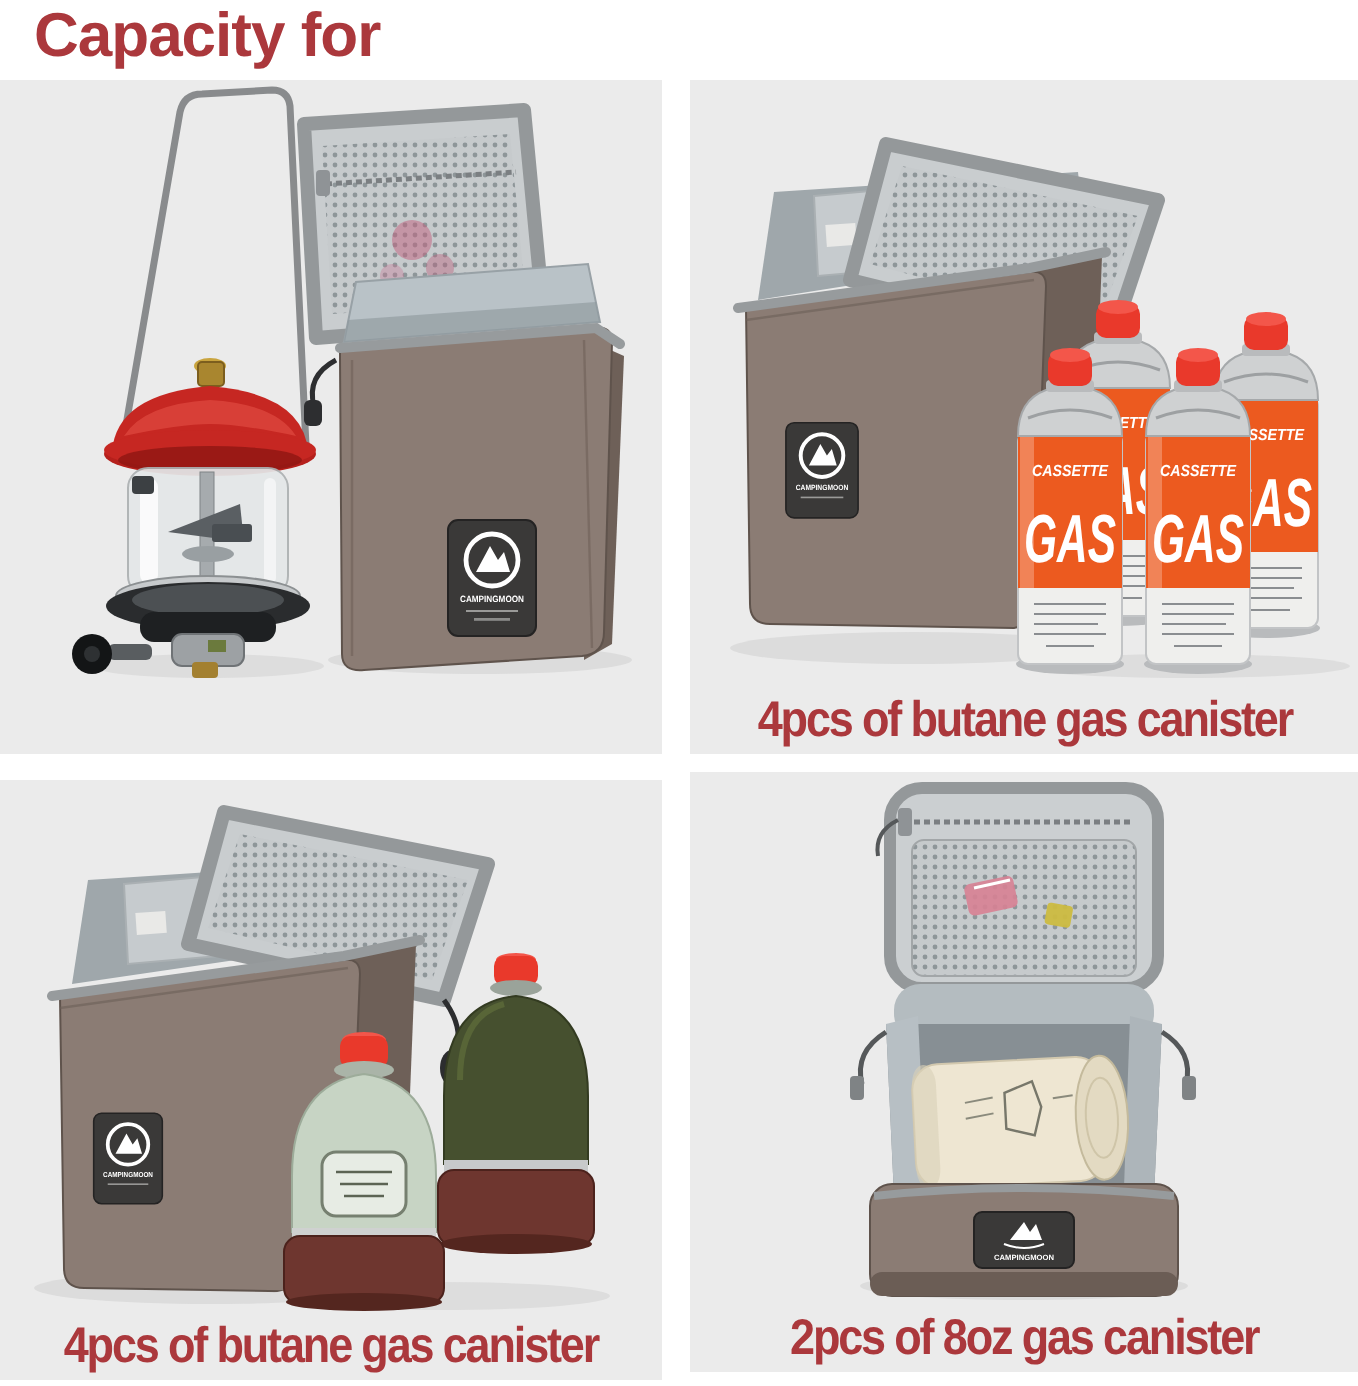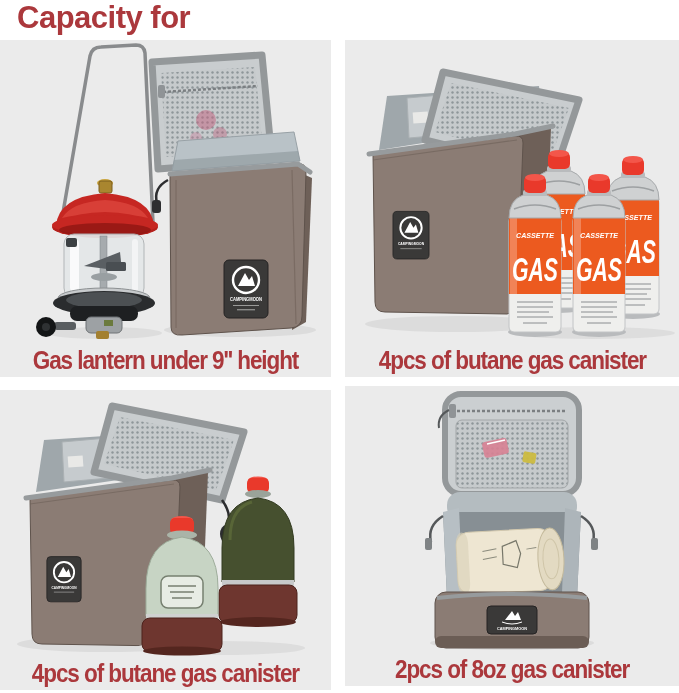--- a/index.html
+++ b/index.html
@@ -86,21 +86,20 @@
         <g transform="translate(246,250)">
           <rect x="-22" y="-30" width="44" height="58" rx="5" fill="#3a3938" stroke="#242323"></rect>
           <circle cx="0" cy="-10" r="13" fill="none" stroke="#ffffff" stroke-width="2.4"></circle>
           <path d="M-8,-4 L-1,-17 L3,-10 L6,-14 L9,-4 Z" fill="#ffffff"></path>
           <text x="0" y="11" text-anchor="middle" font-size="4.6" font-weight="bold" fill="#ffffff" textLength="32" lengthAdjust="spacingAndGlyphs">CAMPINGMOON</text>
           <rect x="-13" y="15" width="26" height="1" fill="#9a9a98"></rect>
           <rect x="-9" y="19" width="18" height="1.4" fill="#8b8b89"></rect>
         </g>
       </g>
     </svg>
-    <div class="caption"><span>Gas lantern under 9'' height</span></div>
   </div>
 
   <div class="panel p2">
     <svg class="photo" width="334" height="300" viewBox="0 0 334 300">
       <defs>
         <pattern id="mesh2" width="5" height="5" patternUnits="userSpaceOnUse">
           <rect width="5" height="5" fill="#c6cacc"></rect>
             <circle cx="2.5" cy="2.5" r="1.2" fill="#8e9699"></circle>
         </pattern>
       </defs>

